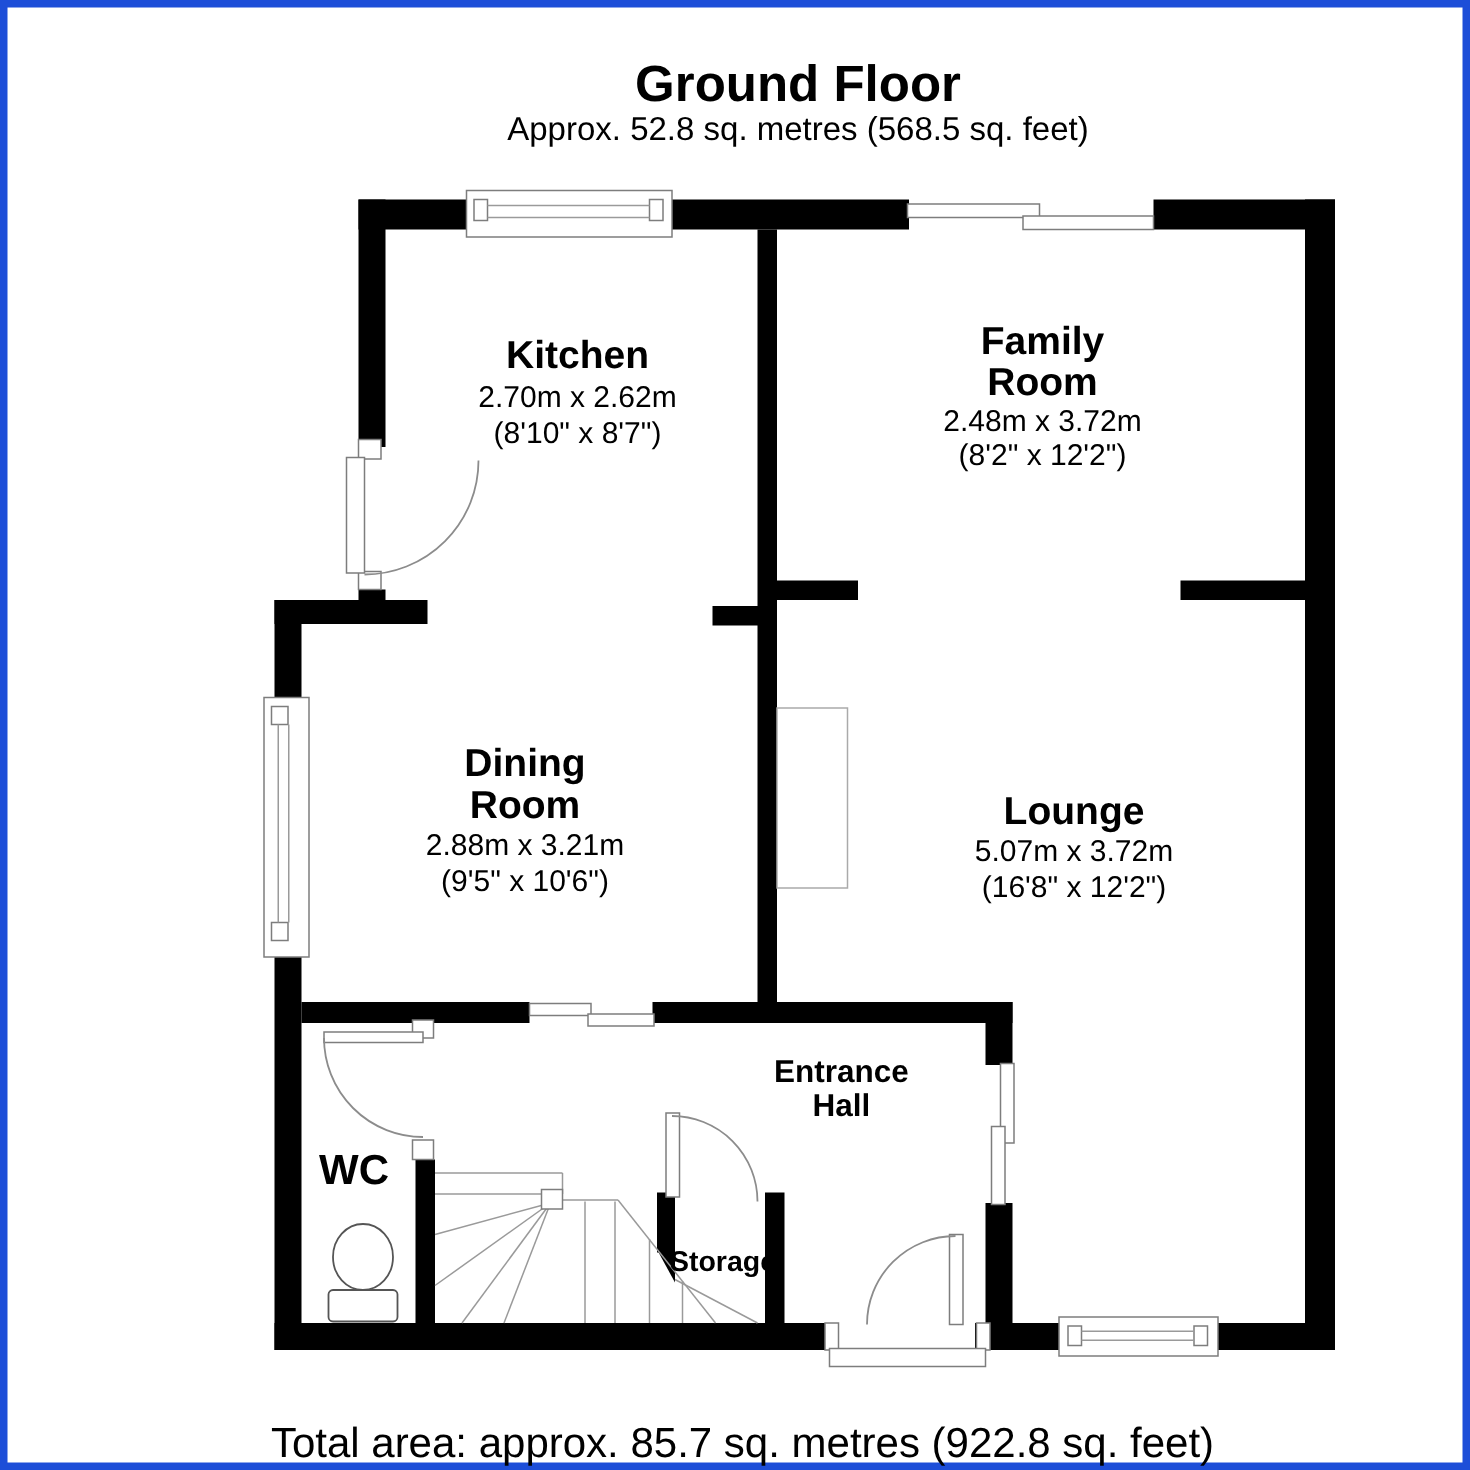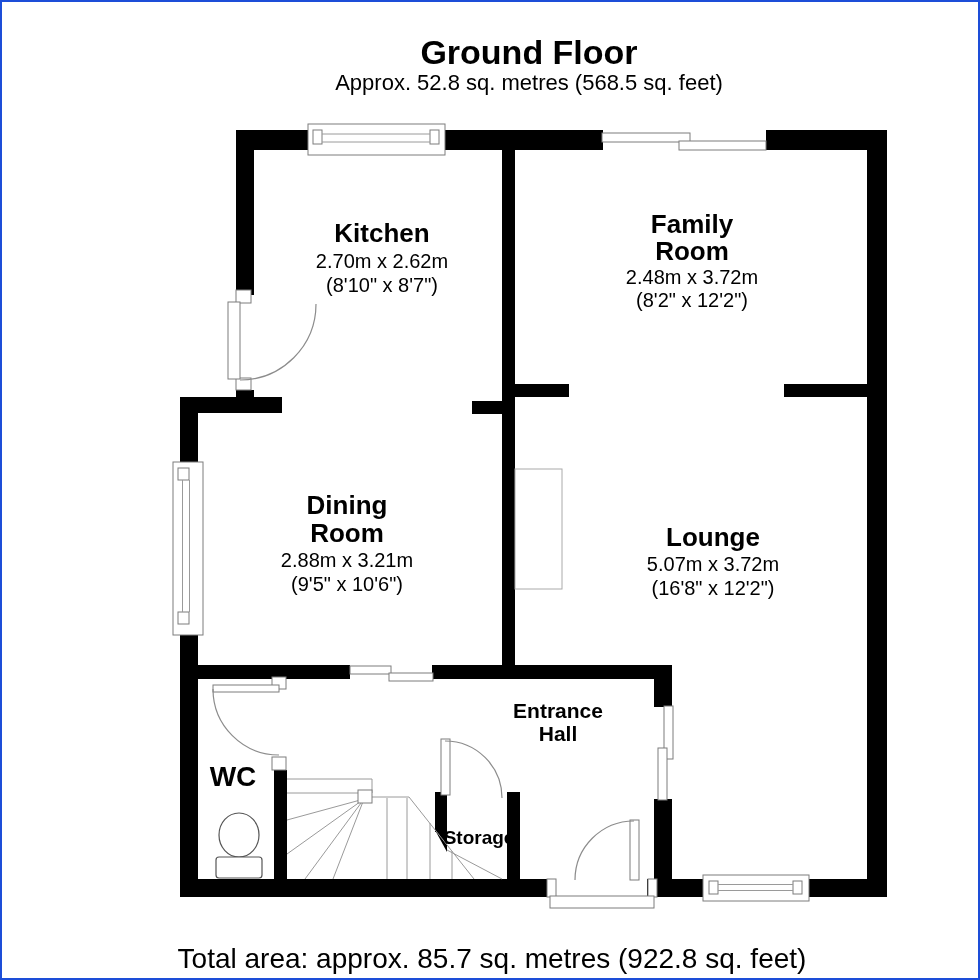--- a/index.html
+++ b/index.html
@@ -1,18 +1,18 @@
 <!DOCTYPE html>
 <html><head>
 <meta charset="utf-8">
 <style>
   html,body{margin:0;padding:0;background:#ffffff;}
   .canvas{
     position:relative;width:980px;height:980px;background:#ffffff;
-    box-sizing:border-box;border:2px solid #1d4ed8;
+    box-sizing:border-box;border:5px solid #1d4ed8;
     font-family:"Liberation Sans", sans-serif;
   }
   svg{display:block;width:980px;height:980px;}
   .wall{fill:#000000;stroke:none;}
   .win{fill:#ffffff;stroke:#7d7d7d;stroke-width:1;}
   .leaf{fill:#ffffff;stroke:#7d7d7d;stroke-width:1;}
   .arc{fill:none;stroke:#8c8c8c;stroke-width:1.2;}
   .gline{stroke:#9a9a9a;stroke-width:1;fill:none;}
   .fixture{fill:#ffffff;stroke:#555555;stroke-width:1.2;}
   .soft{fill:#ffffff;stroke:#aaaaaa;stroke-width:1;}

